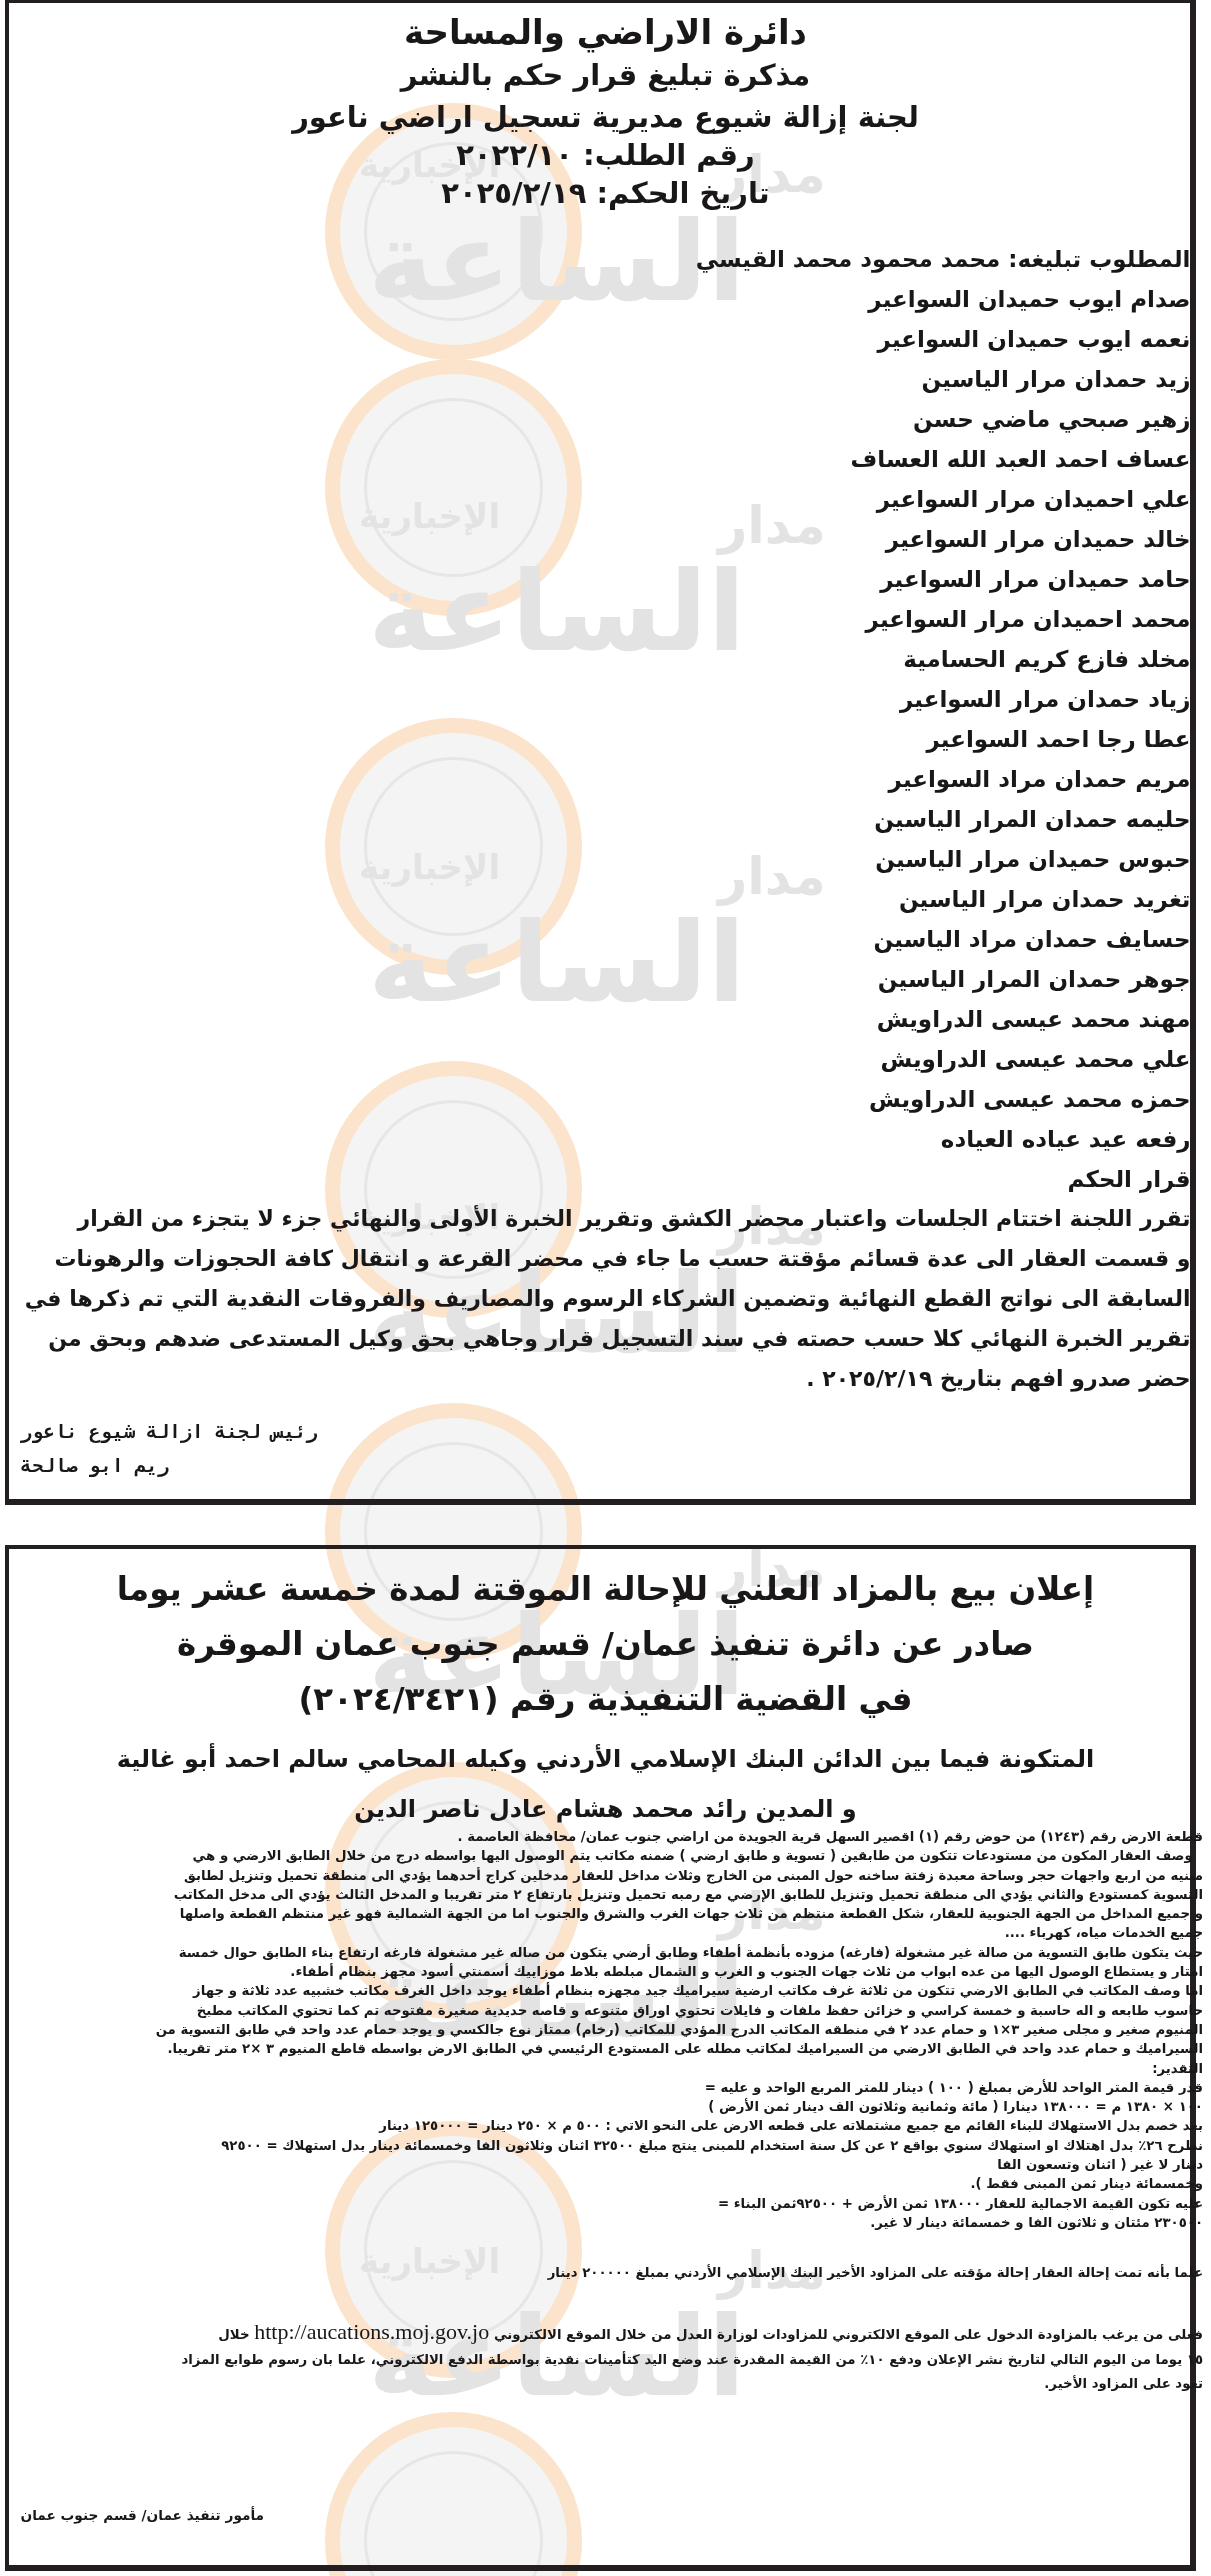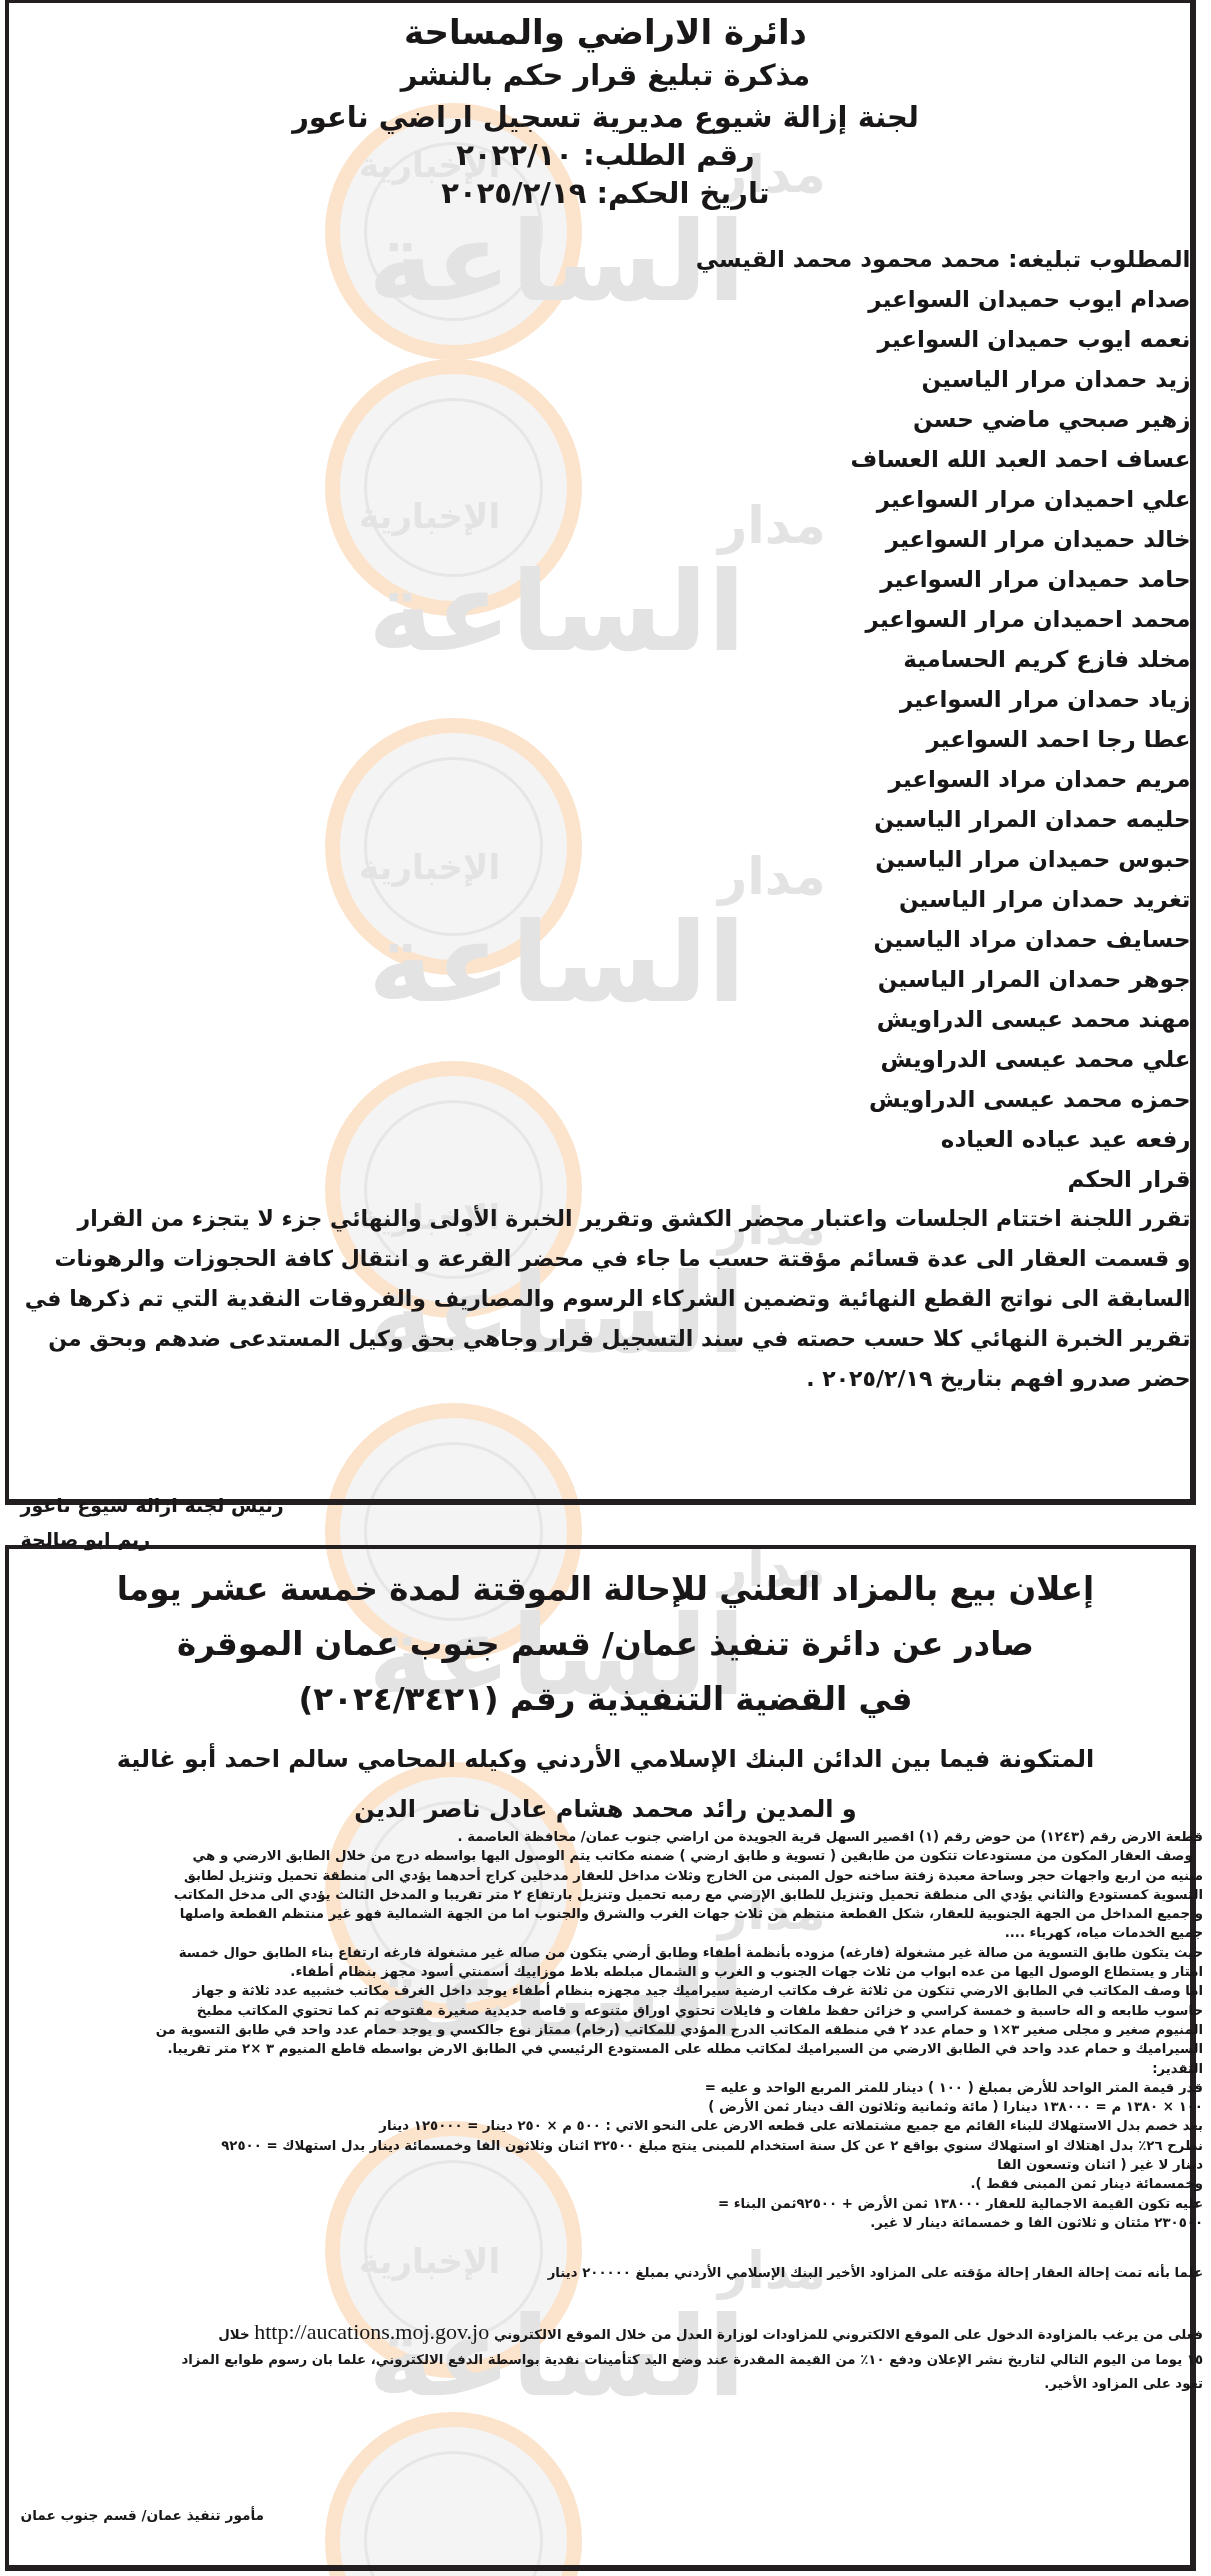--- a/index.html
+++ b/index.html
@@ -90,21 +90,21 @@
   <div class="line">علي محمد عيسى الدراويش</div>
   <div class="line">حمزه محمد عيسى الدراويش</div>
   <div class="line">رفعه عيد عياده العياده</div>
   <div class="line">قرار الحكم</div>
   <div class="line" style="font-size:22px;">تقرر اللجنة اختتام الجلسات واعتبار محضر الكشق وتقرير الخبرة الأولى والنهائي جزء لا يتجزء من القرار</div>
   <div class="line" style="font-size:22px;">و قسمت العقار الى عدة قسائم مؤقتة حسب ما جاء في محضر القرعة و انتقال كافة الحجوزات والرهونات</div>
   <div class="line" style="font-size:22px;">السابقة الى نواتج القطع النهائية وتضمين الشركاء الرسوم والمصاريف والفروقات النقدية التي تم ذكرها في</div>
   <div class="line" style="font-size:22px;">تقرير الخبرة النهائي كلا حسب حصته في سند التسجيل قرار وجاهي بحق وكيل المستدعى ضدهم وبحق من</div>
   <div class="line" style="font-size:22px;">حضر صدرو افهم بتاريخ ٢٠٢٥/٢/١٩ .</div>
 </div>
-<div class="content" style="left:20.5px; top:1488px; width:479px; text-align:left;">
+<div class="content" style="left:20.5px; top:1416px; width:479px; text-align:left;font-family:Liberation Mono, monospace;">
   <div class="sig" style="direction:rtl; text-align:left;">رئيس لجنة ازالة شيوع ناعور</div>
   <div class="sig" style="direction:rtl; text-align:left;">ريم ابو صالحة</div>
 </div>
 
 <div class="box" id="box2"></div>
 <div class="content" style="left:17px; top:1562px; width:1177px;">
   <div class="title" style="font-size:32.5px; line-height:55px;">إعلان بيع بالمزاد العلني للإحالة الموقتة لمدة خمسة عشر يوما</div>
   <div class="title" style="font-size:32.5px; line-height:55px;">صادر عن دائرة تنفيذ عمان/ قسم جنوب عمان الموقرة</div>
   <div class="title" style="font-size:32.5px; line-height:55px;">في القضية التنفيذية رقم (٢٠٢٤/٣٤٢١)</div>
   <div class="title" style="font-size:24px; line-height:51px; margin-top:6.8px;">المتكونة فيما بين الدائن البنك الإسلامي الأردني وكيله المحامي سالم احمد أبو غالية</div>

